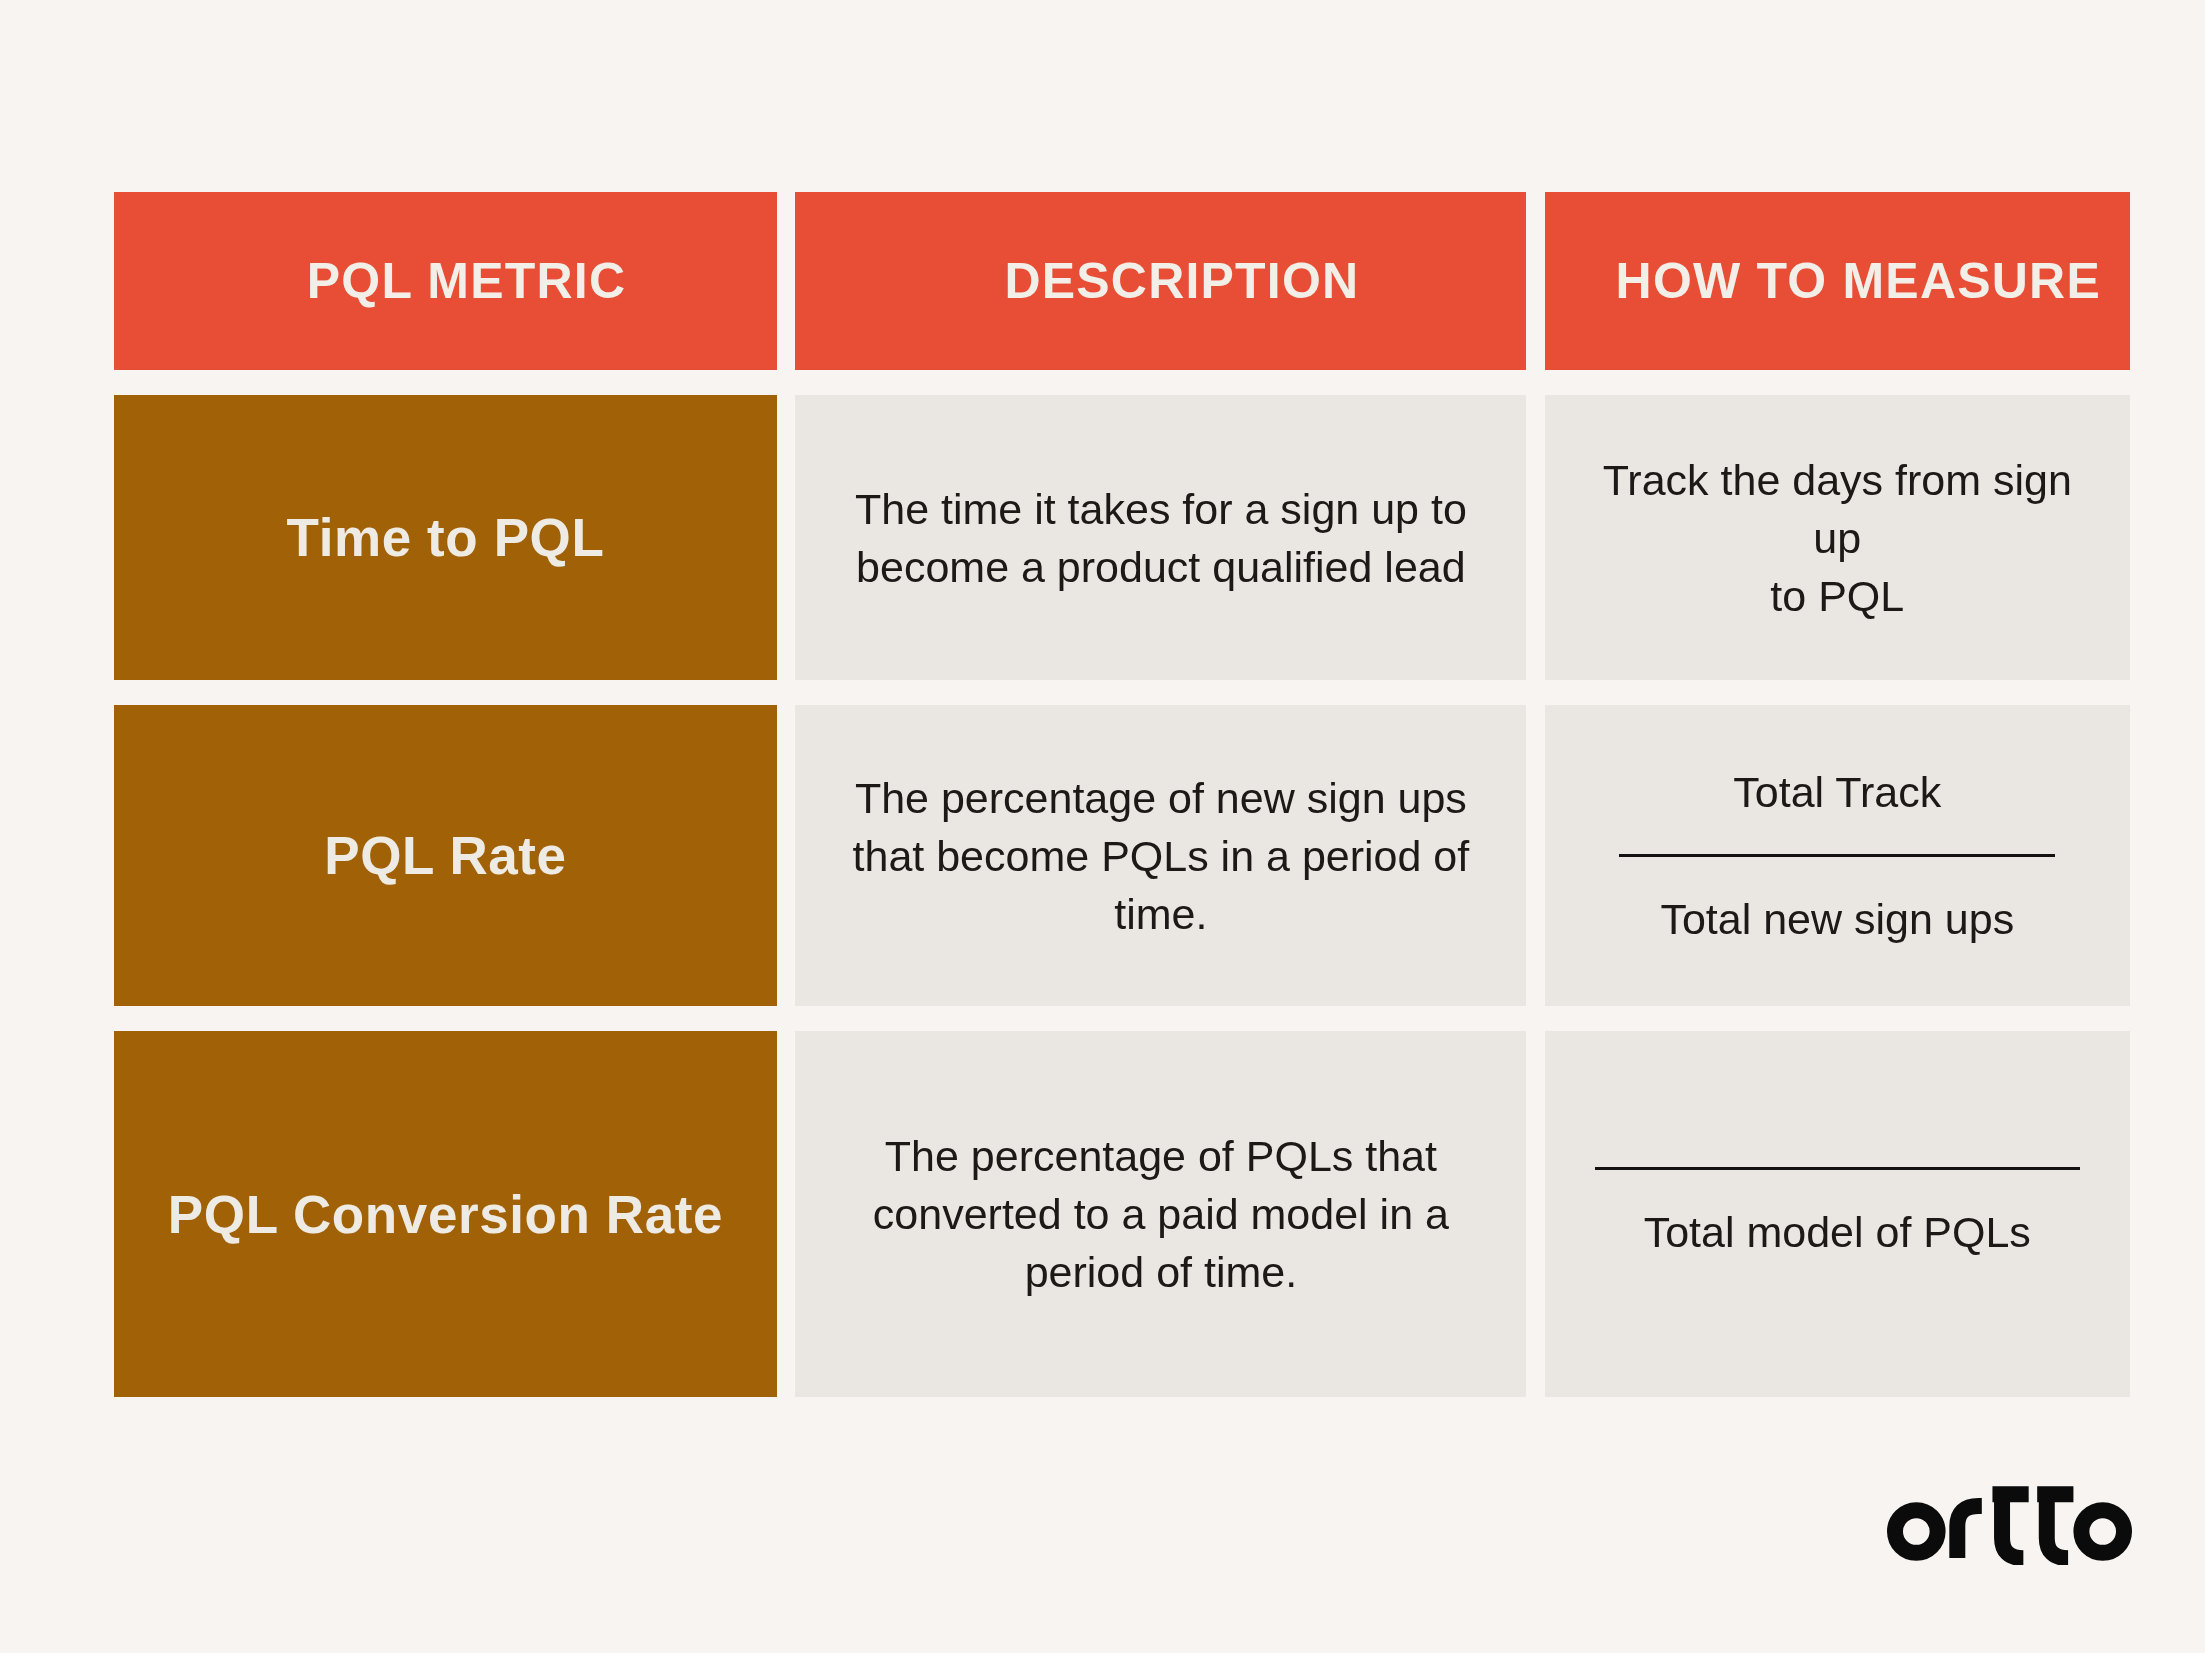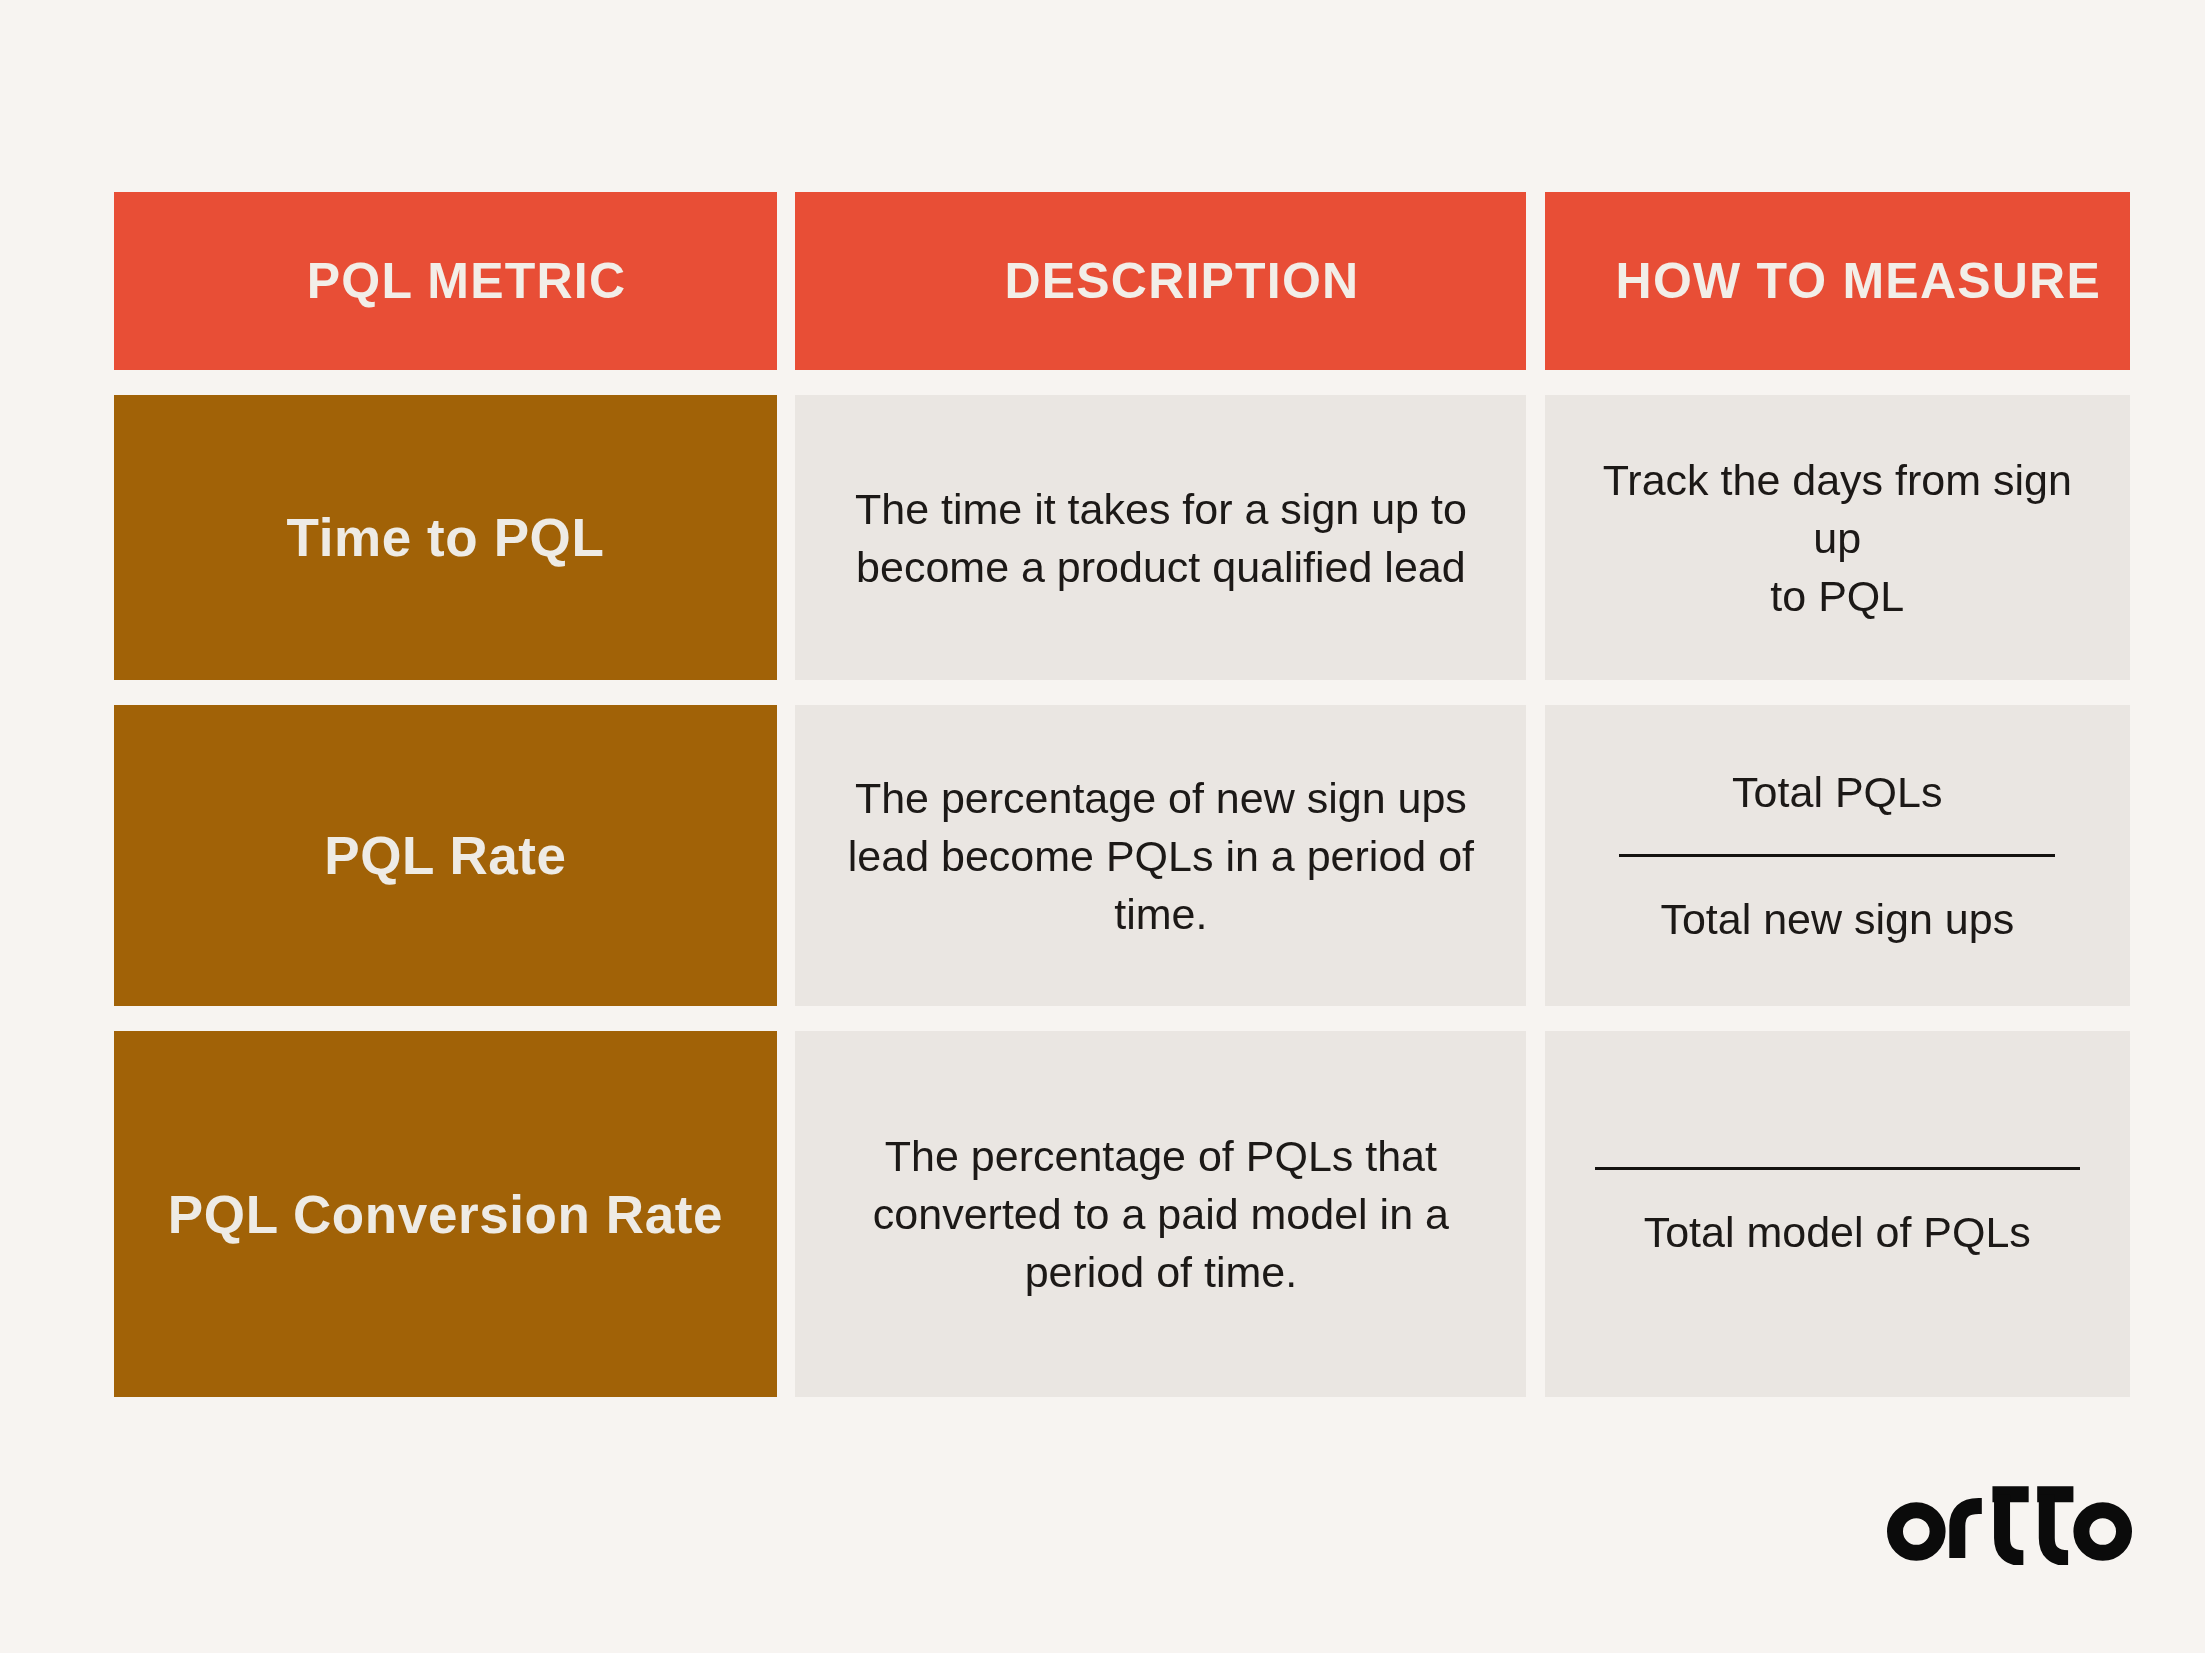--- a/index.html
+++ b/index.html
@@ -100,25 +100,25 @@
   <div class="cell plain-cell">
     <span>Track the days from sign up
 to PQL</span>
   </div>
 
   <div class="cell metric-cell">
     <span>PQL Rate</span>
   </div>
   <div class="cell plain-cell">
     <span>The percentage of new sign ups
-lead become PQLs in a period of
+that become PQLs in a period of
 time.</span>
   </div>
   <div class="cell plain-cell measure-cell">
-    <span class="fraction-text">Total PQLs</span>
+    <span class="fraction-text">Total Track</span>
     <div class="divider divider-r2"></div>
     <span class="fraction-text">Total new sign ups</span>
   </div>
 
   <div class="cell metric-cell">
     <span>PQL Conversion Rate</span>
   </div>
   <div class="cell plain-cell">
     <span>The percentage of PQLs that
 converted to a paid model in a

